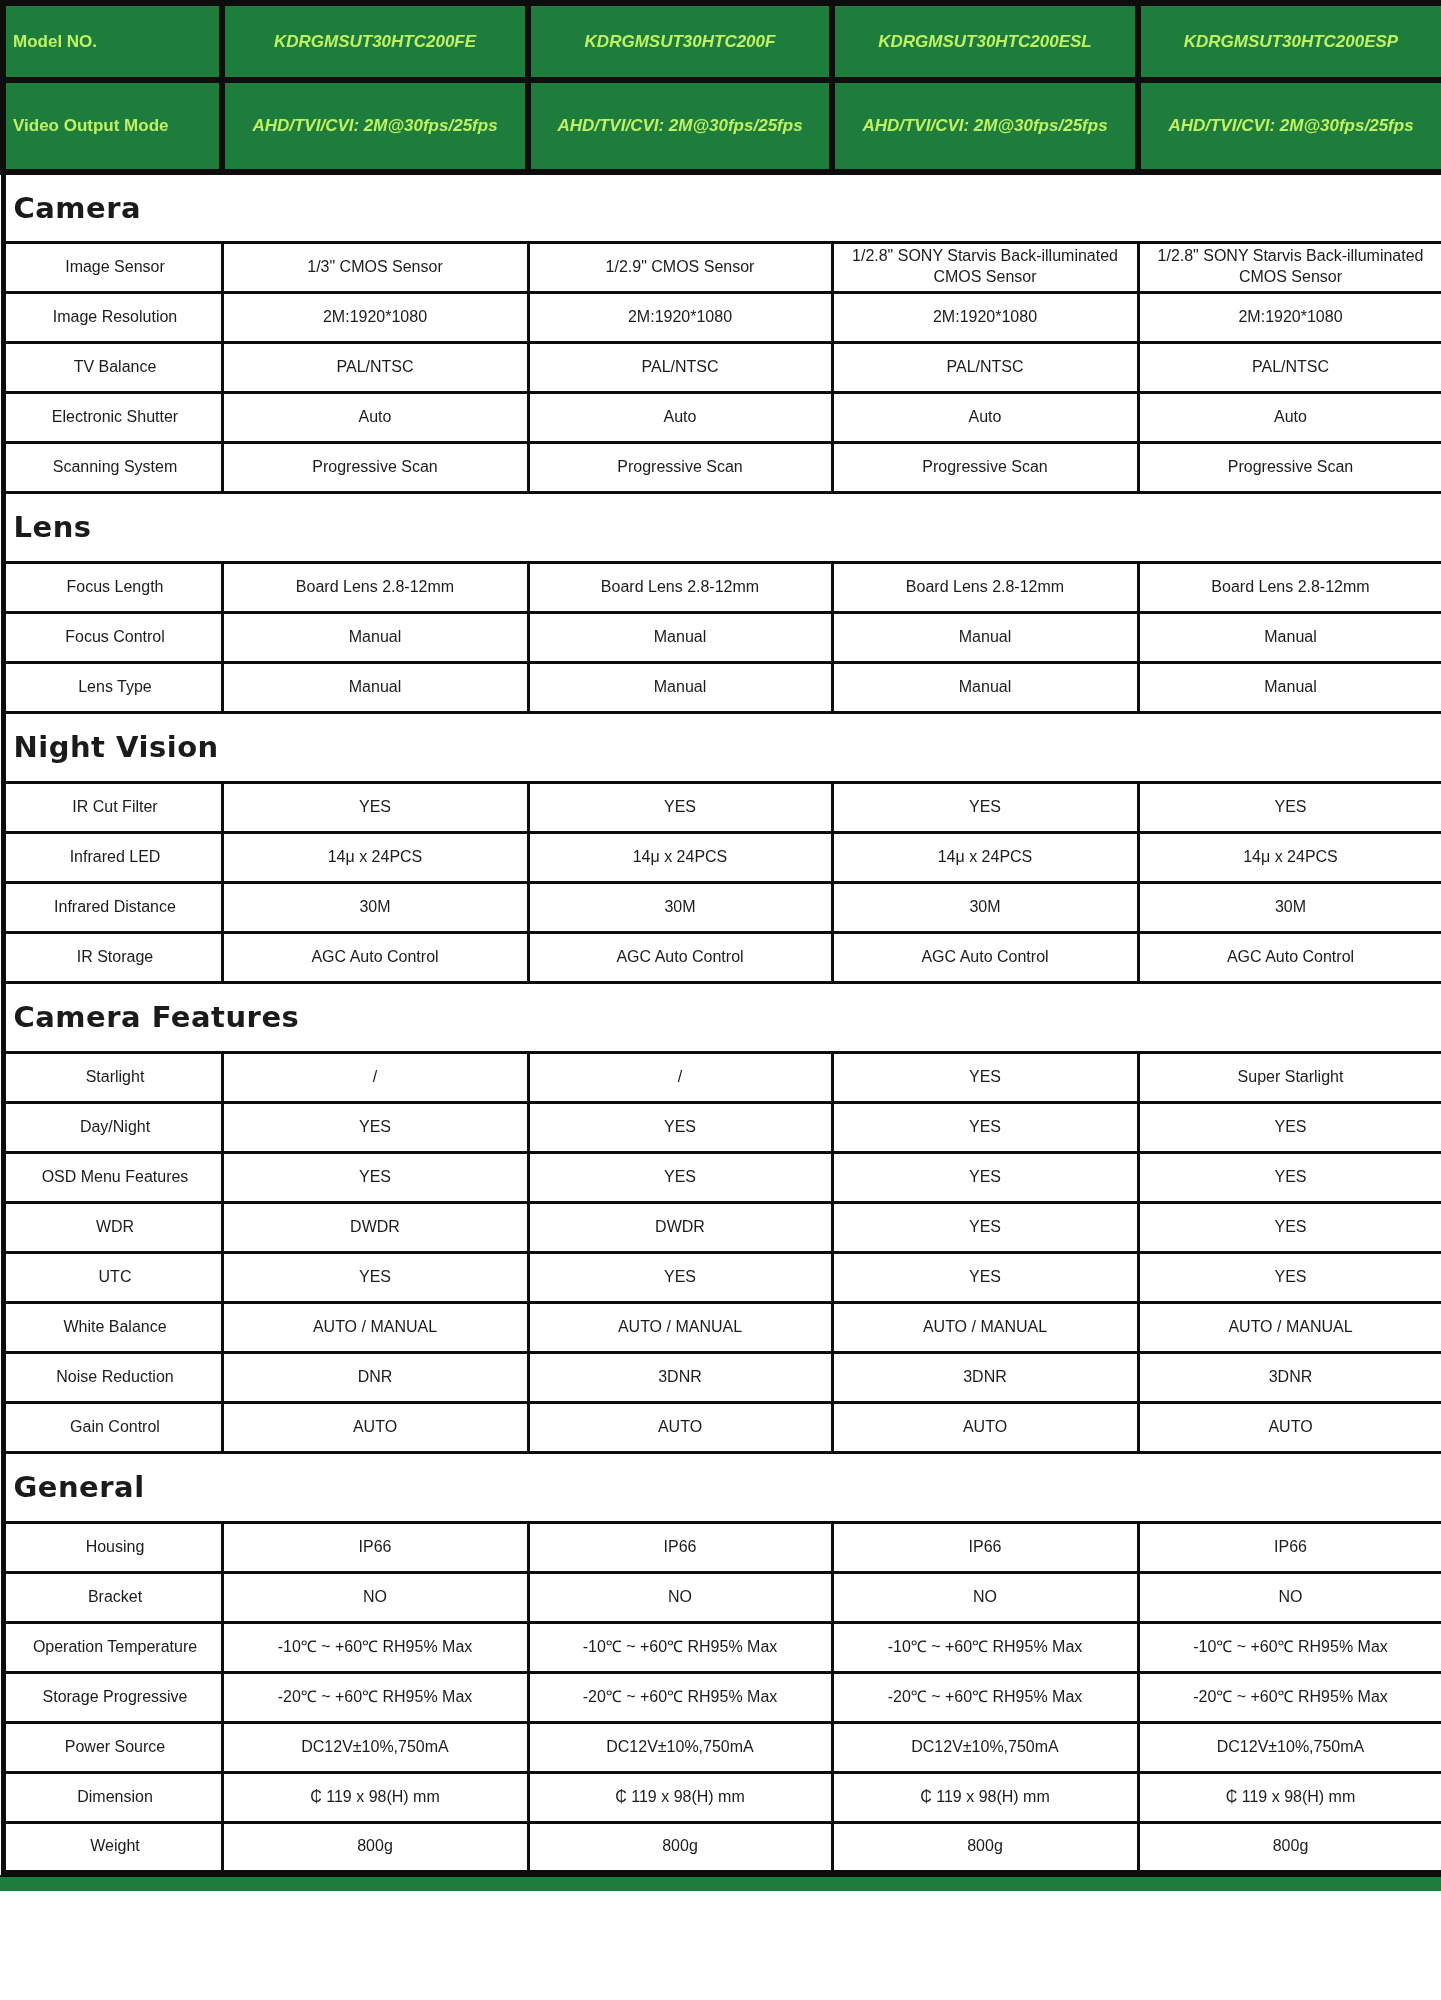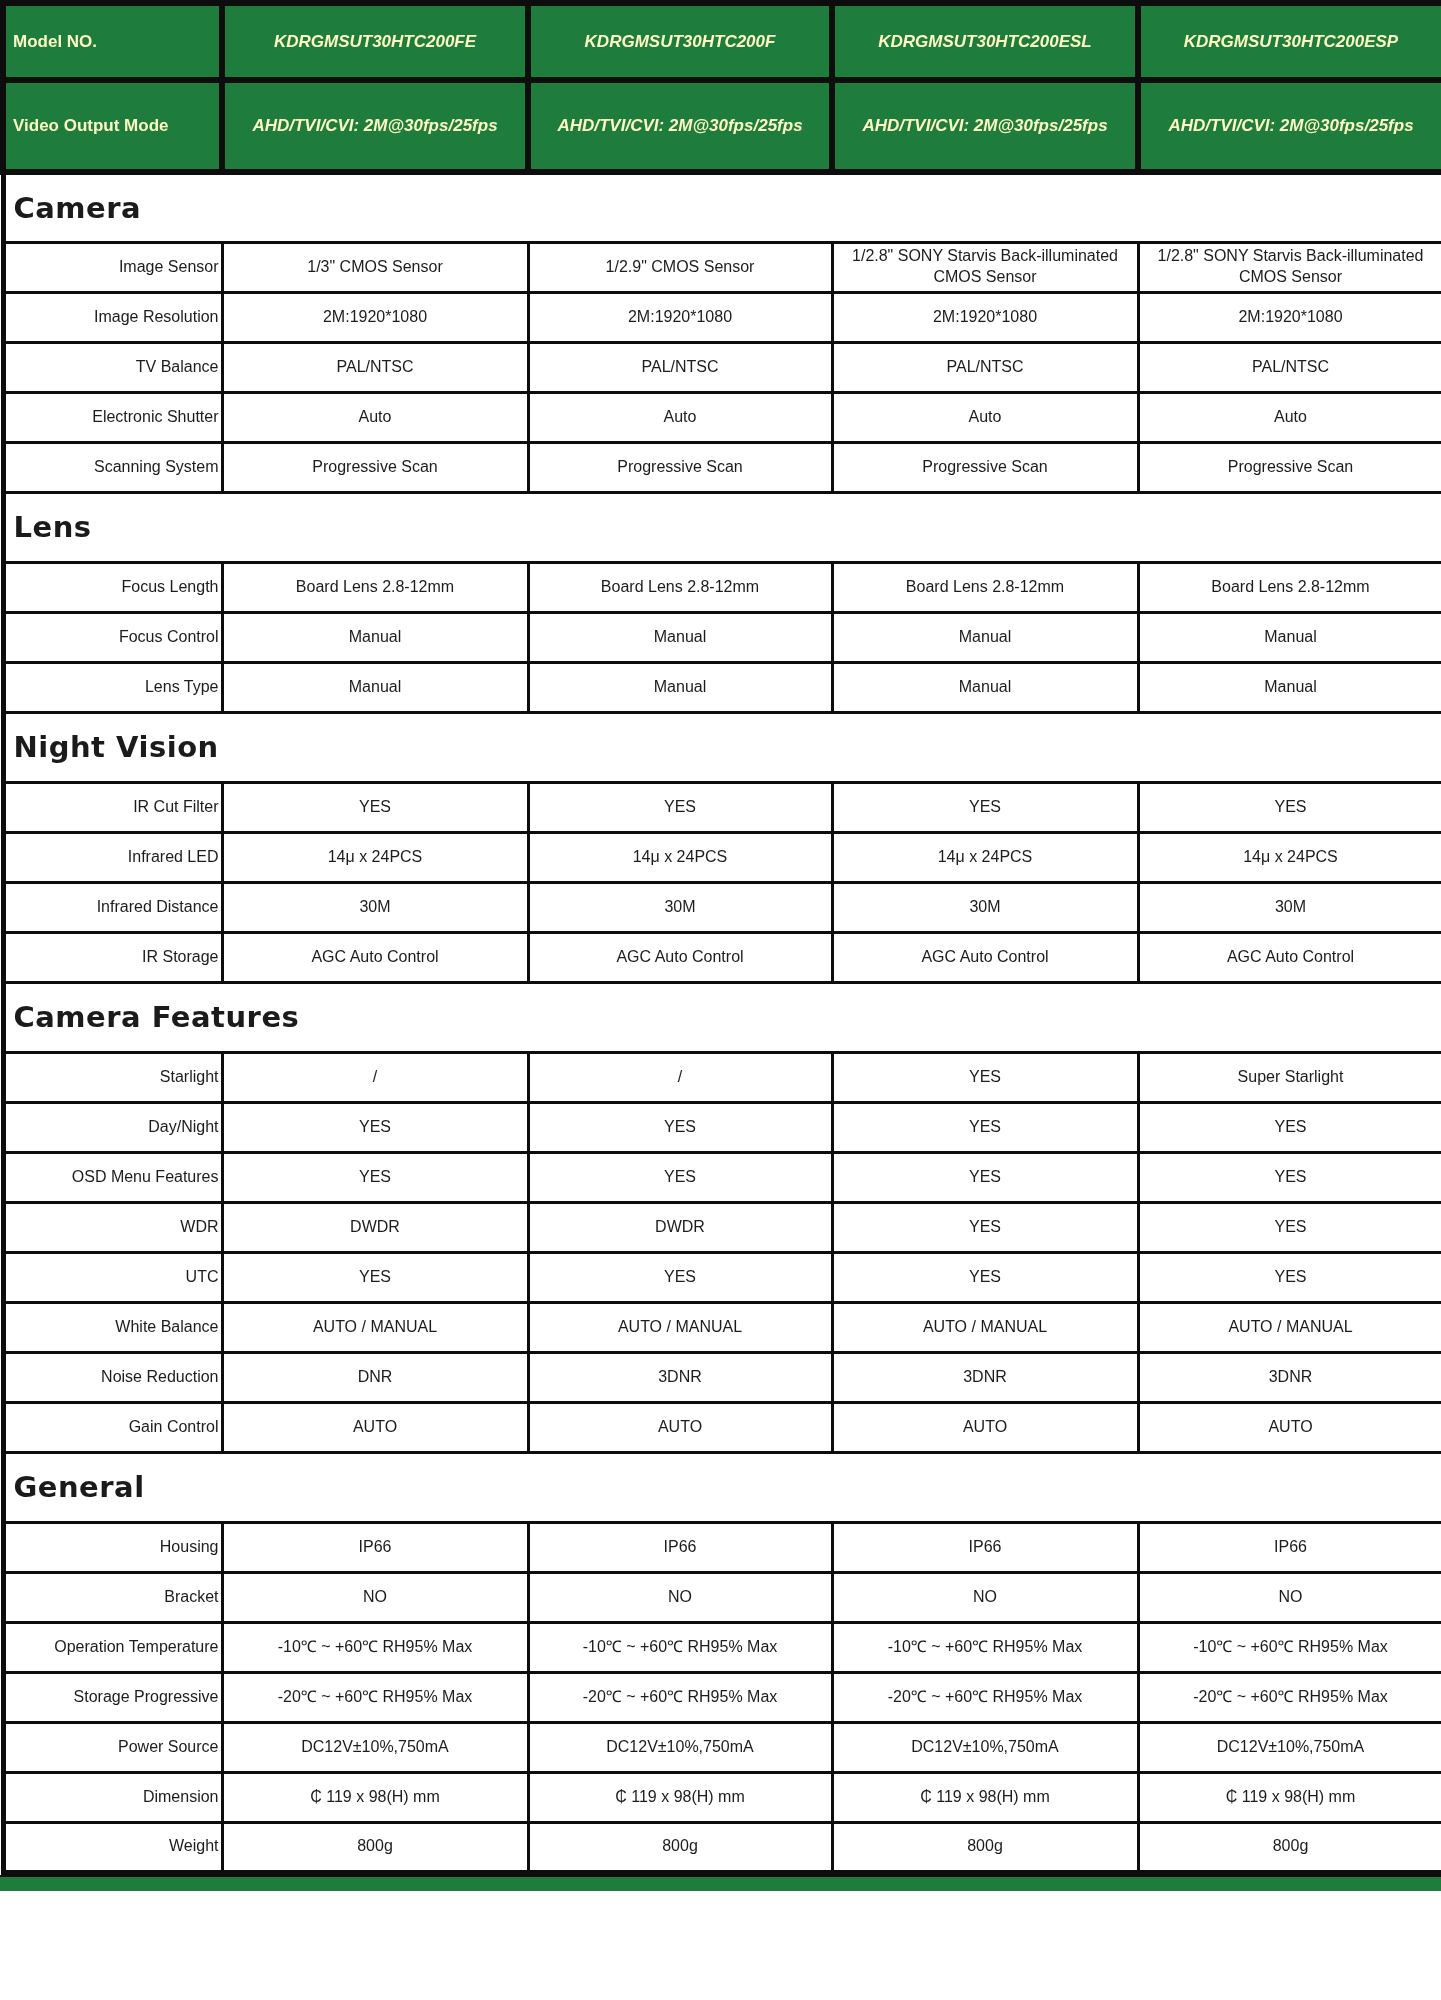--- a/index.html
+++ b/index.html
@@ -13,21 +13,21 @@
     width:1441px;
     border-collapse:collapse;
     table-layout:fixed;
     border:5px solid #0d0d0d;
   }
   td, th { border:3px solid #0d0d0d; vertical-align:middle; }
 
   
   tr.green-row th {
     background:#1e7d3c;
-    color:#fef9c3;
+    color:#bef264;
     font-weight:bold;
     font-size:17px;
     border:6px solid #0d0d0d;
   }
   tr.model-row th { height:77px; }
   tr.video-row th { height:92px; }
   tr.green-row th.label-cell { text-align:left; padding-left:7px; }
   tr.green-row th.value-cell { text-align:center; padding:0 4px;font-style:italic; }
 
   
@@ -40,21 +40,21 @@
     font-weight:800;
     font-size:29px;
     letter-spacing:0.5px;
     color:#1b1b1b;
     text-align:left;
     padding-left:8px;
   }
 
   
   tr.spec-row td { height:50px; font-size:16px; line-height:1.3; }
-  tr.spec-row td.label-cell { text-align:right; padding-left:6px; padding-right:2px; }
+  tr.spec-row td.label-cell { text-align:center; padding-left:6px; padding-right:2px; }
   tr.spec-row td.value-cell { text-align:center; padding:2px 8px; }
 
   .bottom-strip {
     width:1441px; height:16px;
     background:#1e7d3c;
     border-top:2px solid #0d0d0d;
   }
 </style>
 </head>
 <body>

